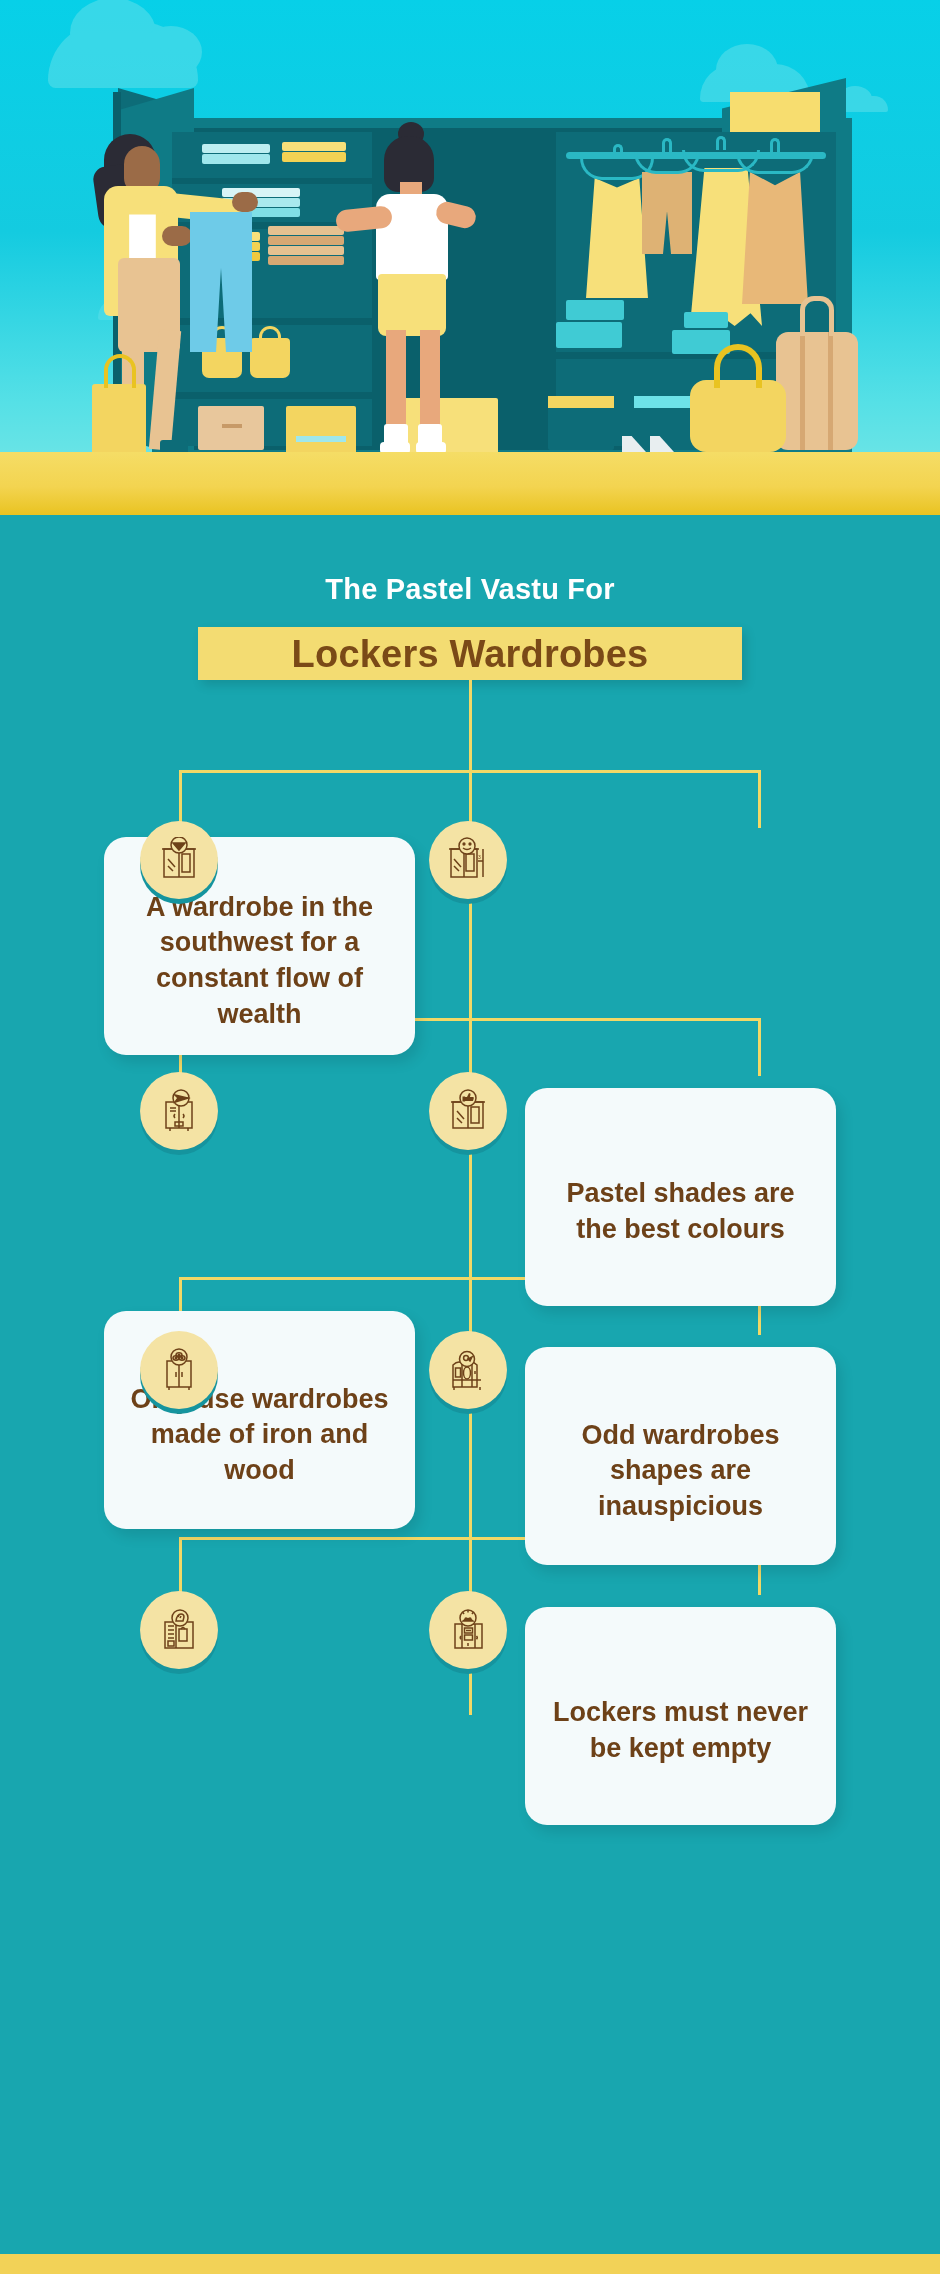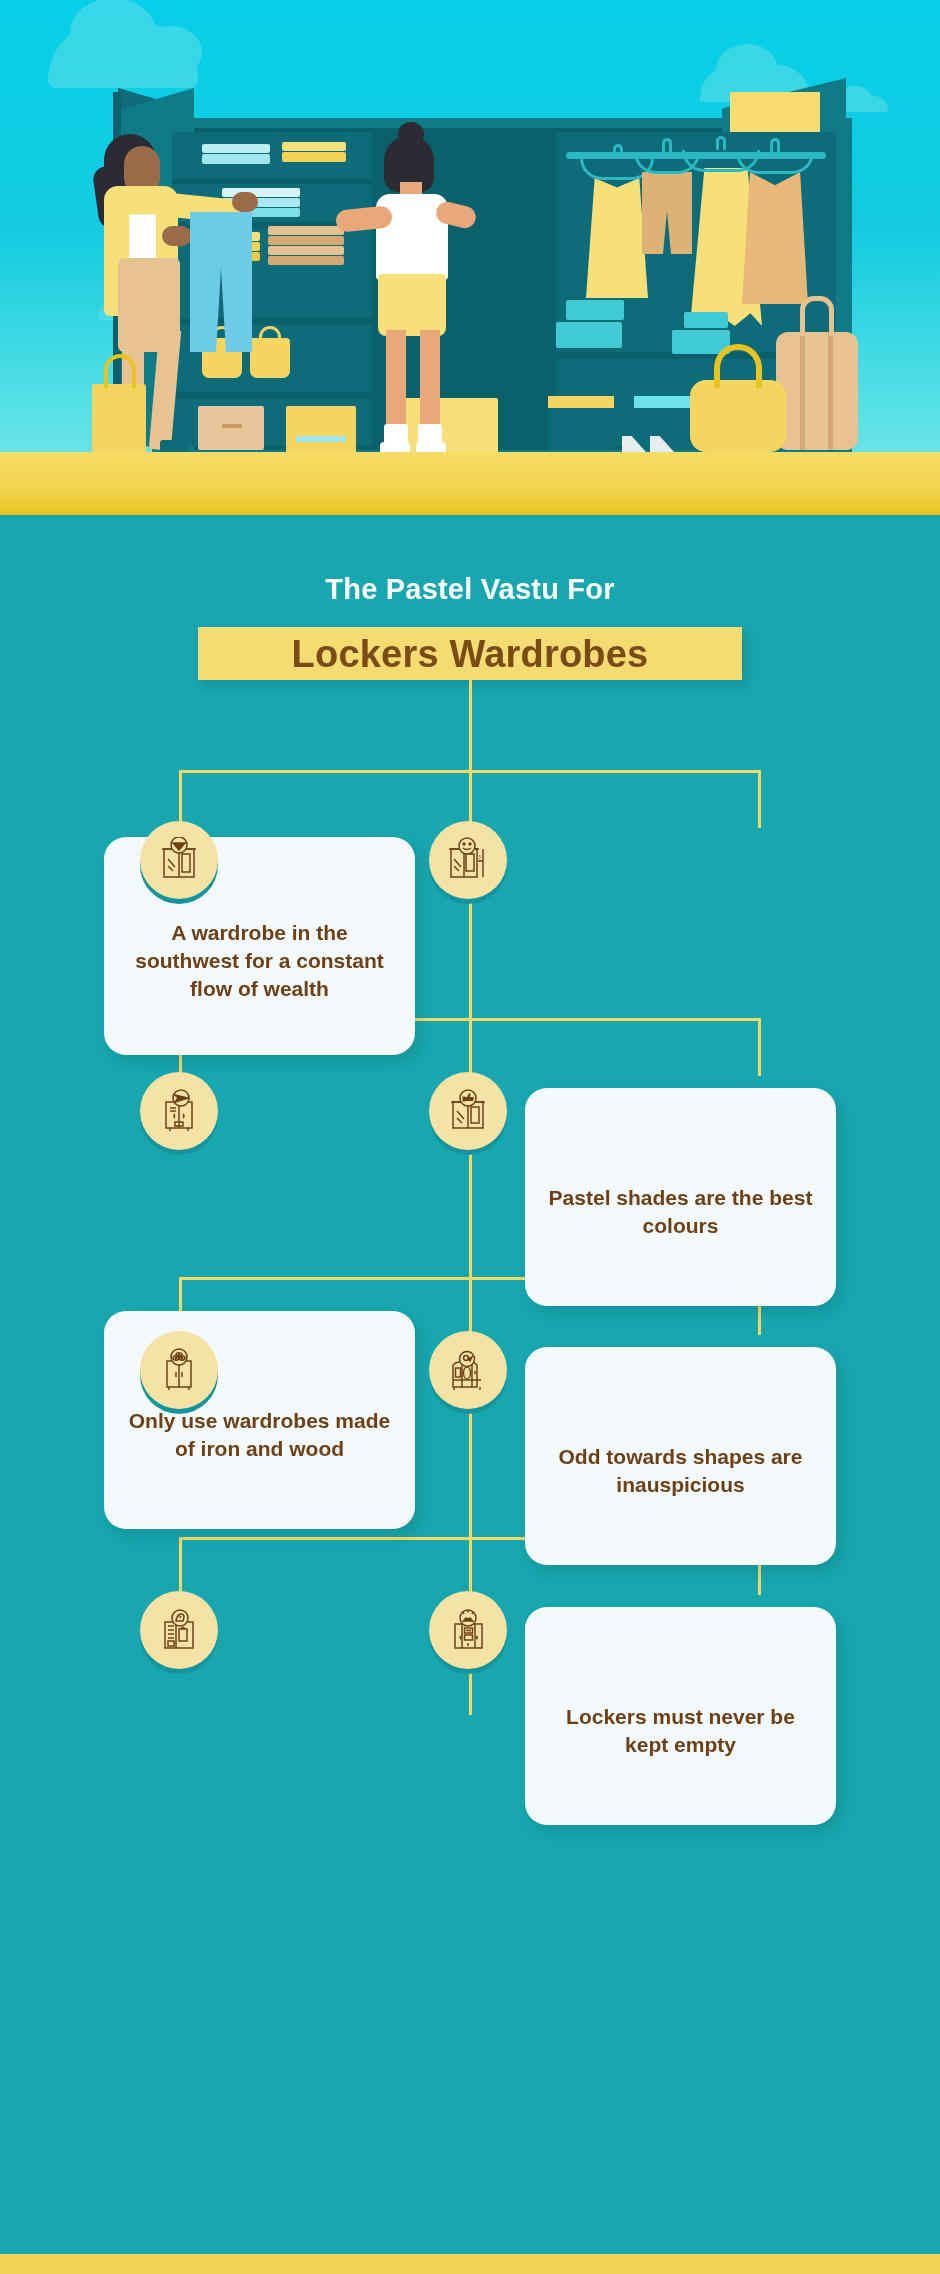--- a/index.html
+++ b/index.html
@@ -77,21 +77,21 @@
     position: absolute;
     width: 311px;
     background: #f4fafb;
     border-radius: 22px;
     box-shadow: 5px 7px 14px rgba(0,0,0,.11);
     display: flex; align-items: center; justify-content: center;
     padding: 52px 22px 22px 22px;
   }
   .card p {
     color: #6d4118;
-    font-size: 21px;
+    font-size: 27px;
     font-weight: bold;
     line-height: 1.32;
     text-align: center;
   }
   .badge {
     position: absolute;
     width: 78px; height: 78px;
     border-radius: 50%;
     background: #f4e3a4;
     box-shadow: 0 5px 0 0 #15949e;
@@ -374,21 +374,21 @@
           <line x1="8" y1="33" x2="36" y2="33"></line>
           <line x1="9" y1="40" x2="9" y2="43"></line>
           <line x1="35" y1="40" x2="35" y2="43"></line>
           <circle cx="22" cy="12" r="7.5" fill="#f4e3a4"></circle>
           <circle cx="21" cy="11" r="2.4"></circle>
           <path d="M23 12 L27 10 L25 14 Z" fill="#6d4118"></path>
         </g>
       </svg>
     </div>
     <div class="card" style="left:525px; top:832px; height:218px;">
-      <p>Odd towards shapes are inauspicious</p>
+      <p>Odd wardrobes shapes are inauspicious</p>
     </div>
 
     <div class="badge" style="left:140px; top:1076px;">
       <svg width="46" height="46" viewBox="0 0 46 46">
         <g fill="none" stroke="#6d4118" stroke-width="1.5">
           <rect x="9" y="15" width="28" height="26"></rect>
           <line x1="20" y1="15" x2="20" y2="41"></line>
           <line x1="12" y1="19" x2="18" y2="19"></line>
           <line x1="12" y1="23" x2="18" y2="23"></line>
           <line x1="12" y1="27" x2="18" y2="27"></line>

